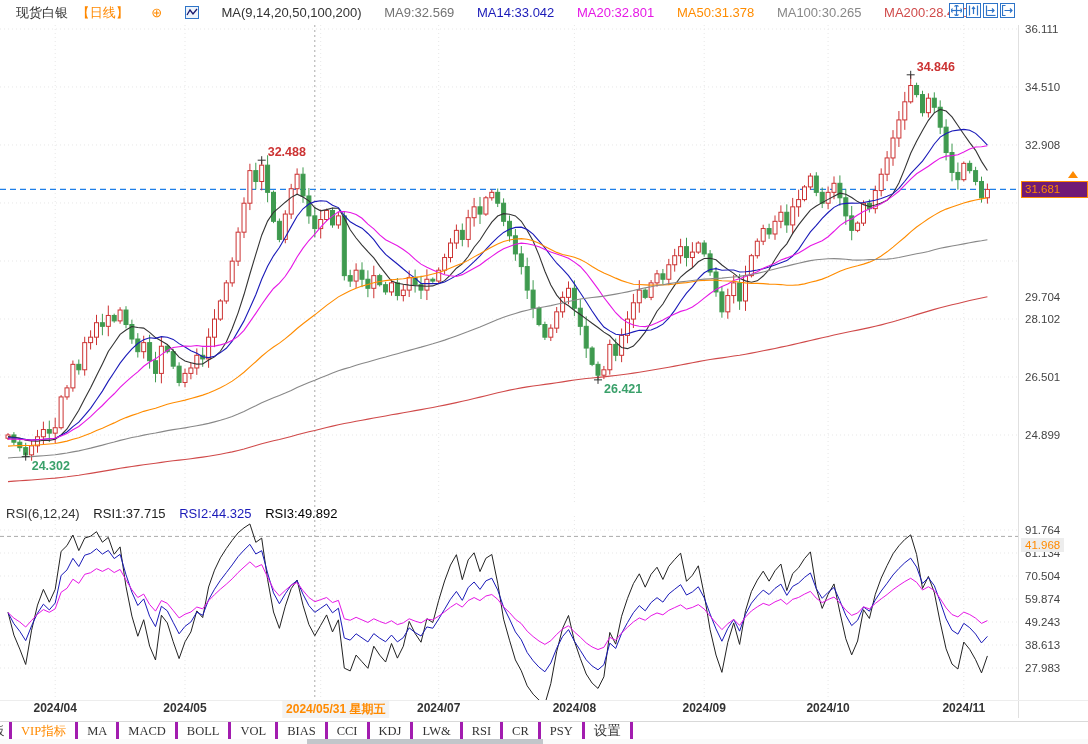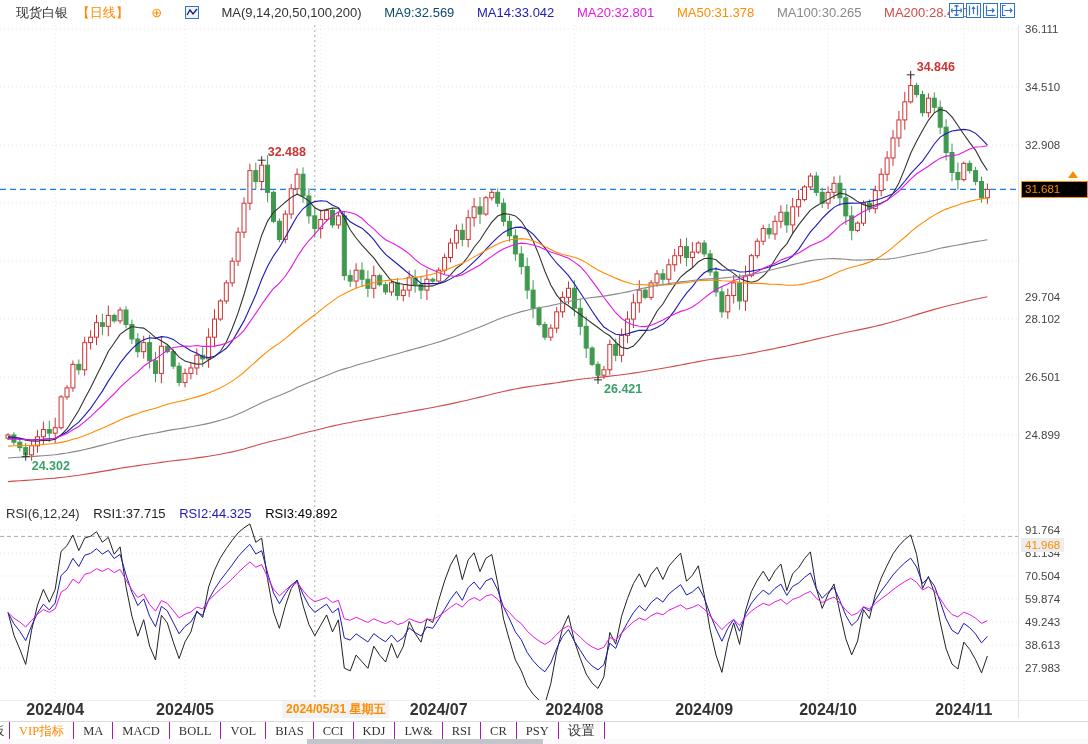--- a/index.html
+++ b/index.html
@@ -9,32 +9,32 @@
   .legend{position:absolute;left:6px;top:4px;z-index:3;font-size:13px;white-space:nowrap;}
   .legend span{margin-right:9px;margin-left:10px;}
   .rsi-legend{position:absolute;left:6px;top:506px;z-index:3;font-size:13px;white-space:nowrap;}
   .rsi-legend span{margin-right:10px;}
   .circle-plus{display:inline-block;font-size:13px;line-height:13px;}
   .ind-icon{display:inline-block;vertical-align:-2px;}
   .top-icons{position:absolute;left:949px;top:3px;z-index:4;display:flex;gap:2px;}
   .tbtn{width:15px;height:15px;border:1px solid #2e74c8;background:#fff;box-sizing:border-box;
         display:flex;align-items:center;justify-content:center;cursor:pointer;}
   .yaxis-label{position:absolute;left:1025px;font-size:11.5px;color:#444;z-index:2;}
-  .xaxis-label{position:absolute;top:701px;font-size:16px;font-weight:bold;color:#333;z-index:2;transform:translateX(-50%);}
+  .xaxis-label{position:absolute;top:701px;font-size:12px;font-weight:bold;color:#333;z-index:2;transform:translateX(-50%);}
   #last-price-tag{position:absolute;left:1021px;width:62px;height:15px;line-height:15px;z-index:3;
-      border:1px solid #ff8a00;color:#ff8a00;background:#000000;font-size:11.5px;padding-left:3px;}
+      border:1px solid #ff8a00;color:#ff8a00;background:#701a75;font-size:11.5px;padding-left:3px;}
   #price-arrow{position:absolute;width:0;height:0;z-index:3;border-left:5px solid transparent;
       border-right:5px solid transparent;border-bottom:7px solid #ff8a00;}
   #rsi-cross-tag{position:absolute;left:1021px;z-index:3;background:#ededed;color:#ff8a00;
       font-size:11.5px;padding:0 4px;height:14px;line-height:14px;}
   #crosshair-date{position:absolute;top:701px;z-index:3;transform:translateX(-50%);background:#f3f3f3;
       color:#ff8a00;font-size:12px;font-weight:bold;padding:0 4px;white-space:nowrap;}
   .toolbar{position:absolute;left:0;top:721px;width:1088px;height:18px;border-top:1px solid #d9d9d9;
       background:#fff;z-index:4;display:flex;align-items:stretch;font-family:"Liberation Serif",serif;}
-  .tab{border-right:1px solid #a21caf;font-size:12.5px;color:#333;display:flex;align-items:center;
+  .tab{border-right:3px solid #a21caf;font-size:12.5px;color:#333;display:flex;align-items:center;
       justify-content:center;padding:0 9px;cursor:pointer;white-space:nowrap;background:#fff;}
   .tab.clipped{width:9px;padding:0;overflow:hidden;justify-content:flex-start;}
   .tab.clipped i{font-style:normal;margin-left:-8px;}
   .scrollbar{position:absolute;left:0;top:739px;width:1088px;height:5px;background:#fafafa;z-index:4;}
   .scroll-thumb{position:absolute;left:307px;top:0;width:236px;height:5px;background:#c2c6ca;}
   svg{display:block;}
 </style>
 </head>
 <body>
 
@@ -447,21 +447,21 @@
     <span style="color: rgb(51, 51, 51);">现货白银</span>
     <span style="margin-left: -4px; color: rgb(255, 136, 0);">【日线】</span>
     <span class="circle-plus" style="color: rgb(255, 138, 0);">⊕</span>
     <span class="ind-icon">
       <svg width="14" height="13">
           <rect x="0.5" y="0.5" width="13" height="12" fill="#eef4fb" stroke="#2e74c8"></rect>
           <polyline points="2,9 5,4 8,8 12,3" fill="none" stroke="#1a1a6e" stroke-width="1.3"></polyline>
         </svg>
     </span>
     <span style="color: rgb(51, 51, 51);">MA(9,14,20,50,100,200)</span>
-    <span style="color: #0c4a6e;">MA9:32.569</span>
+    <span style="color: #737373;">MA9:32.569</span>
     <span style="color: rgb(26, 26, 184);">MA14:33.042</span>
     <span style="color: rgb(230, 23, 230);">MA20:32.801</span>
     <span style="color: rgb(255, 140, 0);">MA50:31.378</span>
     <span style="color: rgb(136, 136, 136);">MA100:30.265</span>
     <span style="color: rgb(208, 74, 74);">MA200:28.490</span>
   </div>
 
   <div class="top-icons">
     <span class="tbtn">
       <svg width="11" height="11" stroke="#2e74c8" stroke-width="1.2" fill="none">

